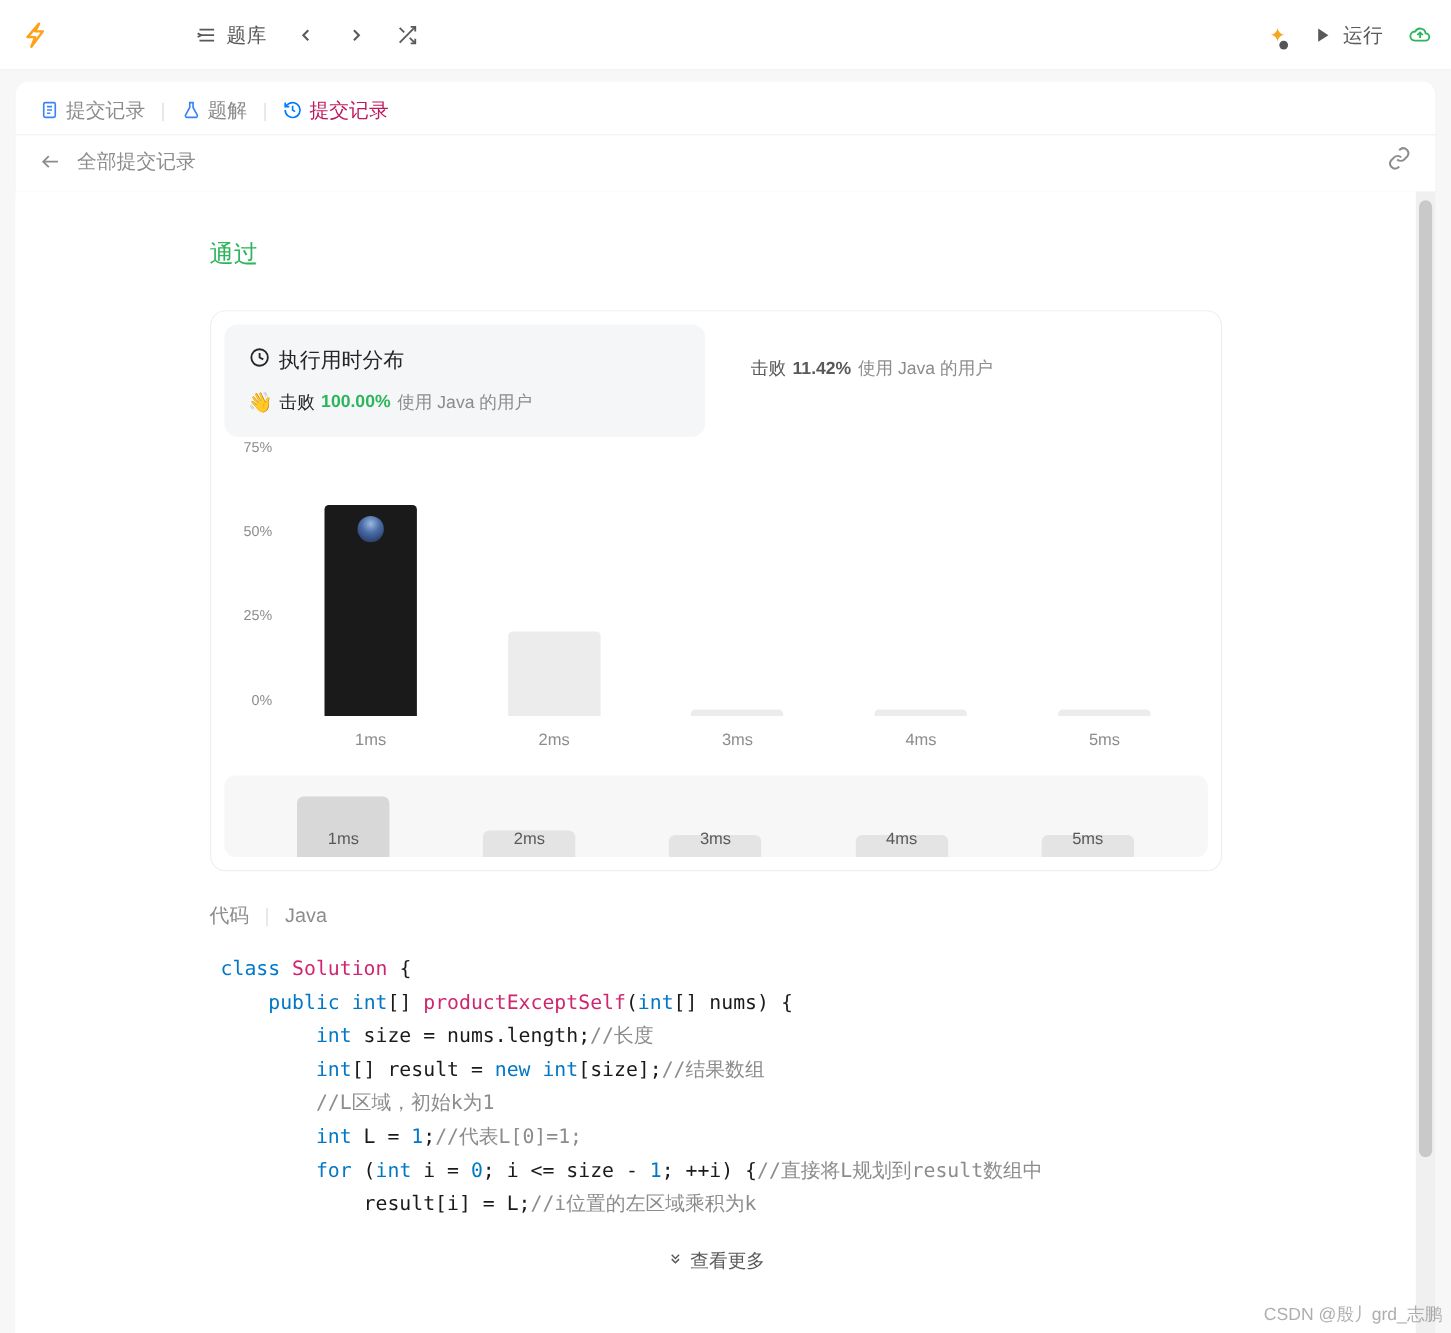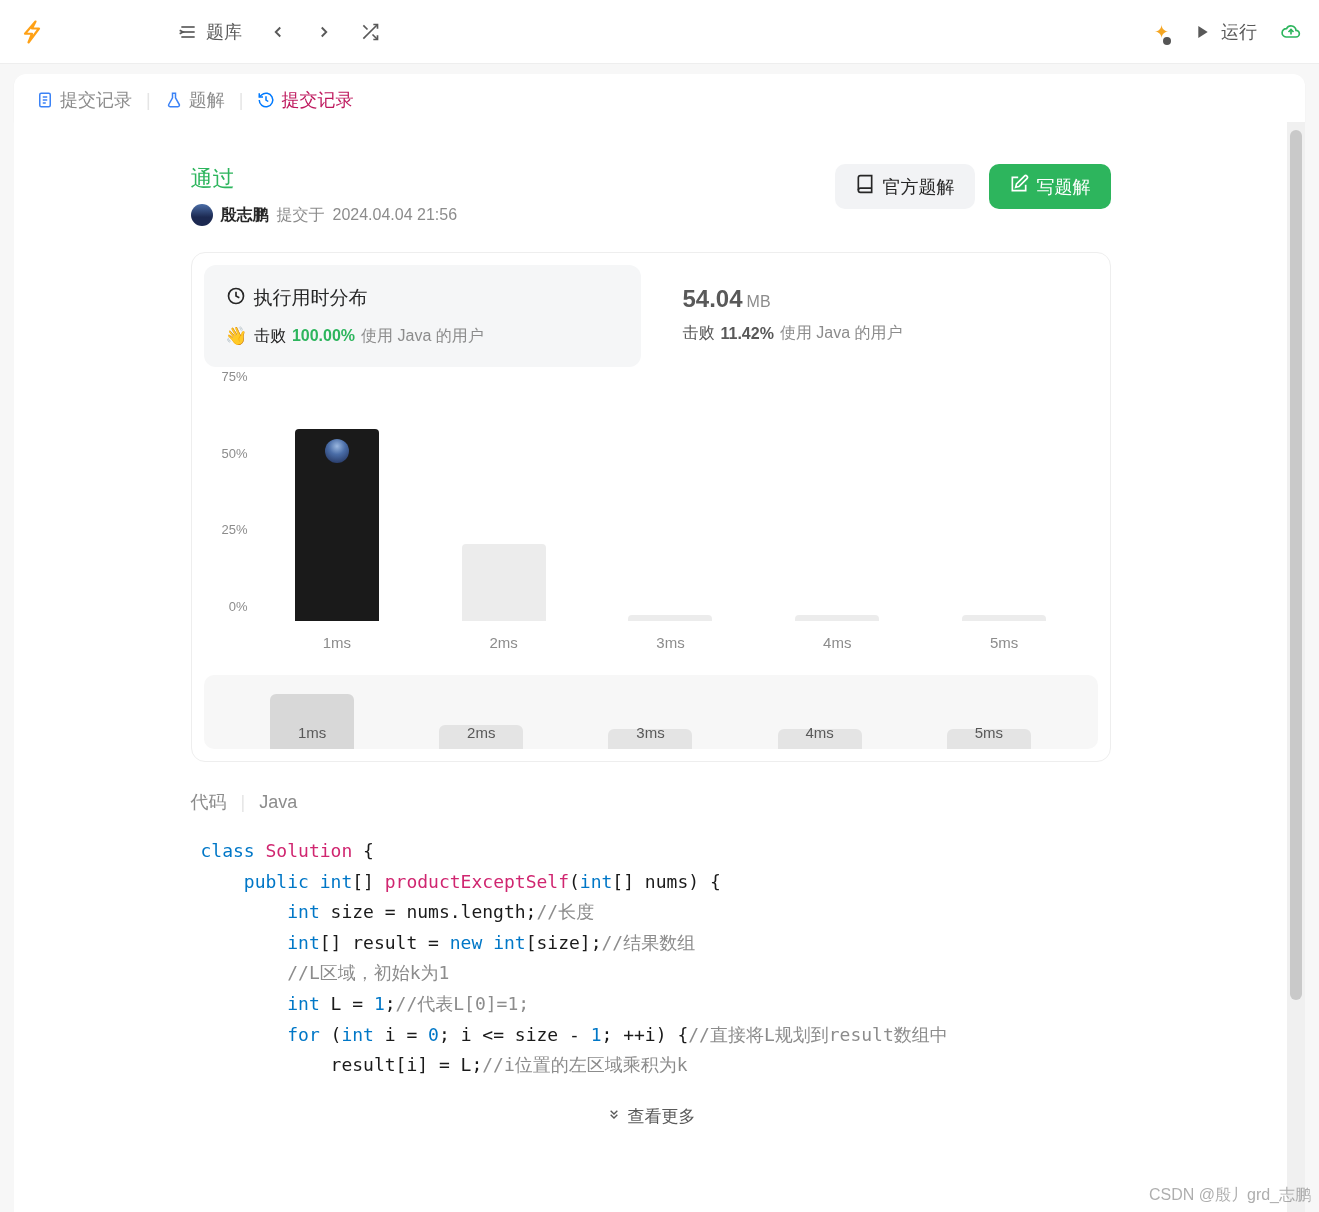--- a/index.html
+++ b/index.html
@@ -187,50 +187,41 @@
       <span class="tab-ico" style="color:#007aff">
           <svg width="18" height="18" viewBox="0 0 24 24" fill="none" stroke="currentColor" stroke-width="2">
             <path d="M3 12a9 9 0 1 0 3-6.7L3 8"></path>
             <polyline points="3 3 3 8 8 8"></polyline>
             <polyline points="12 7 12 12 15 14"></polyline>
           </svg>
         </span>
       <span>提交记录</span>
     </div>
   </div>
+  <div class="subhead">
+    <span class="back icon-sm">
+        <svg width="20" height="20" viewBox="0 0 24 24" fill="none" stroke="#8c8c8c" stroke-width="2">
+          <line x1="20" y1="12" x2="4" y2="12"></line>
+          <polyline points="10 18 4 12 10 6"></polyline>
+        </svg>
+      </span>
+    <span>全部提交记录</span>
+    <span class="link-icon"><svg width="22" height="22" viewBox="0 0 24 24" fill="none" stroke="currentColor" stroke-width="2">
+          <path d="M10 13a5 5 0 0 0 7 0l3-3a5 5 0 0 0-7-7l-1 1"></path>
+          <path d="M14 11a5 5 0 0 0-7 0l-3 3a5 5 0 0 0 7 7l1-1"></path>
+        </svg></span>
+  </div>
 </div>
 
 <div class="content-wrap">
   <div class="scroll-area">
     <div class="inner">
       <div class="status-row">
         <div class="status-left">
           <div class="status-title">通过</div>
-          <div class="submitter">
-            <span class="avatar-sm"></span>
-            <span class="name">殷志鹏</span>
-            <span class="meta">提交于</span>
-            <span class="meta">2024.04.04 21:56</span>
-          </div>
-        </div>
-        <div class="status-actions">
-          <div class="btn btn-light">
-            <span><svg width="20" height="20" viewBox="0 0 24 24" fill="none" stroke="currentColor" stroke-width="2">
-                  <path d="M4 19.5A2.5 2.5 0 0 1 6.5 17H20"></path>
-                  <path d="M6.5 2H20v20H6.5A2.5 2.5 0 0 1 4 19.5v-15A2.5 2.5 0 0 1 6.5 2z"></path>
-                </svg></span>
-            <span>官方题解</span>
-          </div>
-          <div class="btn btn-green">
-            <span><svg width="20" height="20" viewBox="0 0 24 24" fill="none" stroke="currentColor" stroke-width="2">
-                  <path d="M11 4H4v16h16v-7"></path>
-                  <path d="M18.5 2.5a2.1 2.1 0 0 1 3 3L12 15l-4 1 1-4 9.5-9.5z"></path>
-                </svg></span>
-            <span>写题解</span>
-          </div>
         </div>
       </div>
 
       <div class="perf-card">
         <div class="metric-row">
           <div class="metric-box active">
             <div class="metric-title">
               <span><svg width="20" height="20" viewBox="0 0 24 24" fill="none" stroke="currentColor" stroke-width="2">
                     <circle cx="12" cy="12" r="9"></circle>
                     <polyline points="12 7 12 12 16 14"></polyline>
@@ -238,21 +229,20 @@
               <span>执行用时分布</span>
             </div>
             <div class="metric-sub">
               <span class="wave-icon">👋</span>
               <span class="beat">击败</span>
               <span class="pct">100.00%</span>
               <span>使用 Java 的用户</span>
             </div>
           </div>
           <div class="metric-box">
-            <div><span class="metric-val">54.04</span><span class="metric-unit">MB</span></div>
             <div class="metric-sub">
               <span class="beat">击败</span>
               <span class="pct">11.42%</span>
               <span>使用 Java 的用户</span>
             </div>
           </div>
         </div>
 
         <div class="chart">
           <div id="y-labels">

